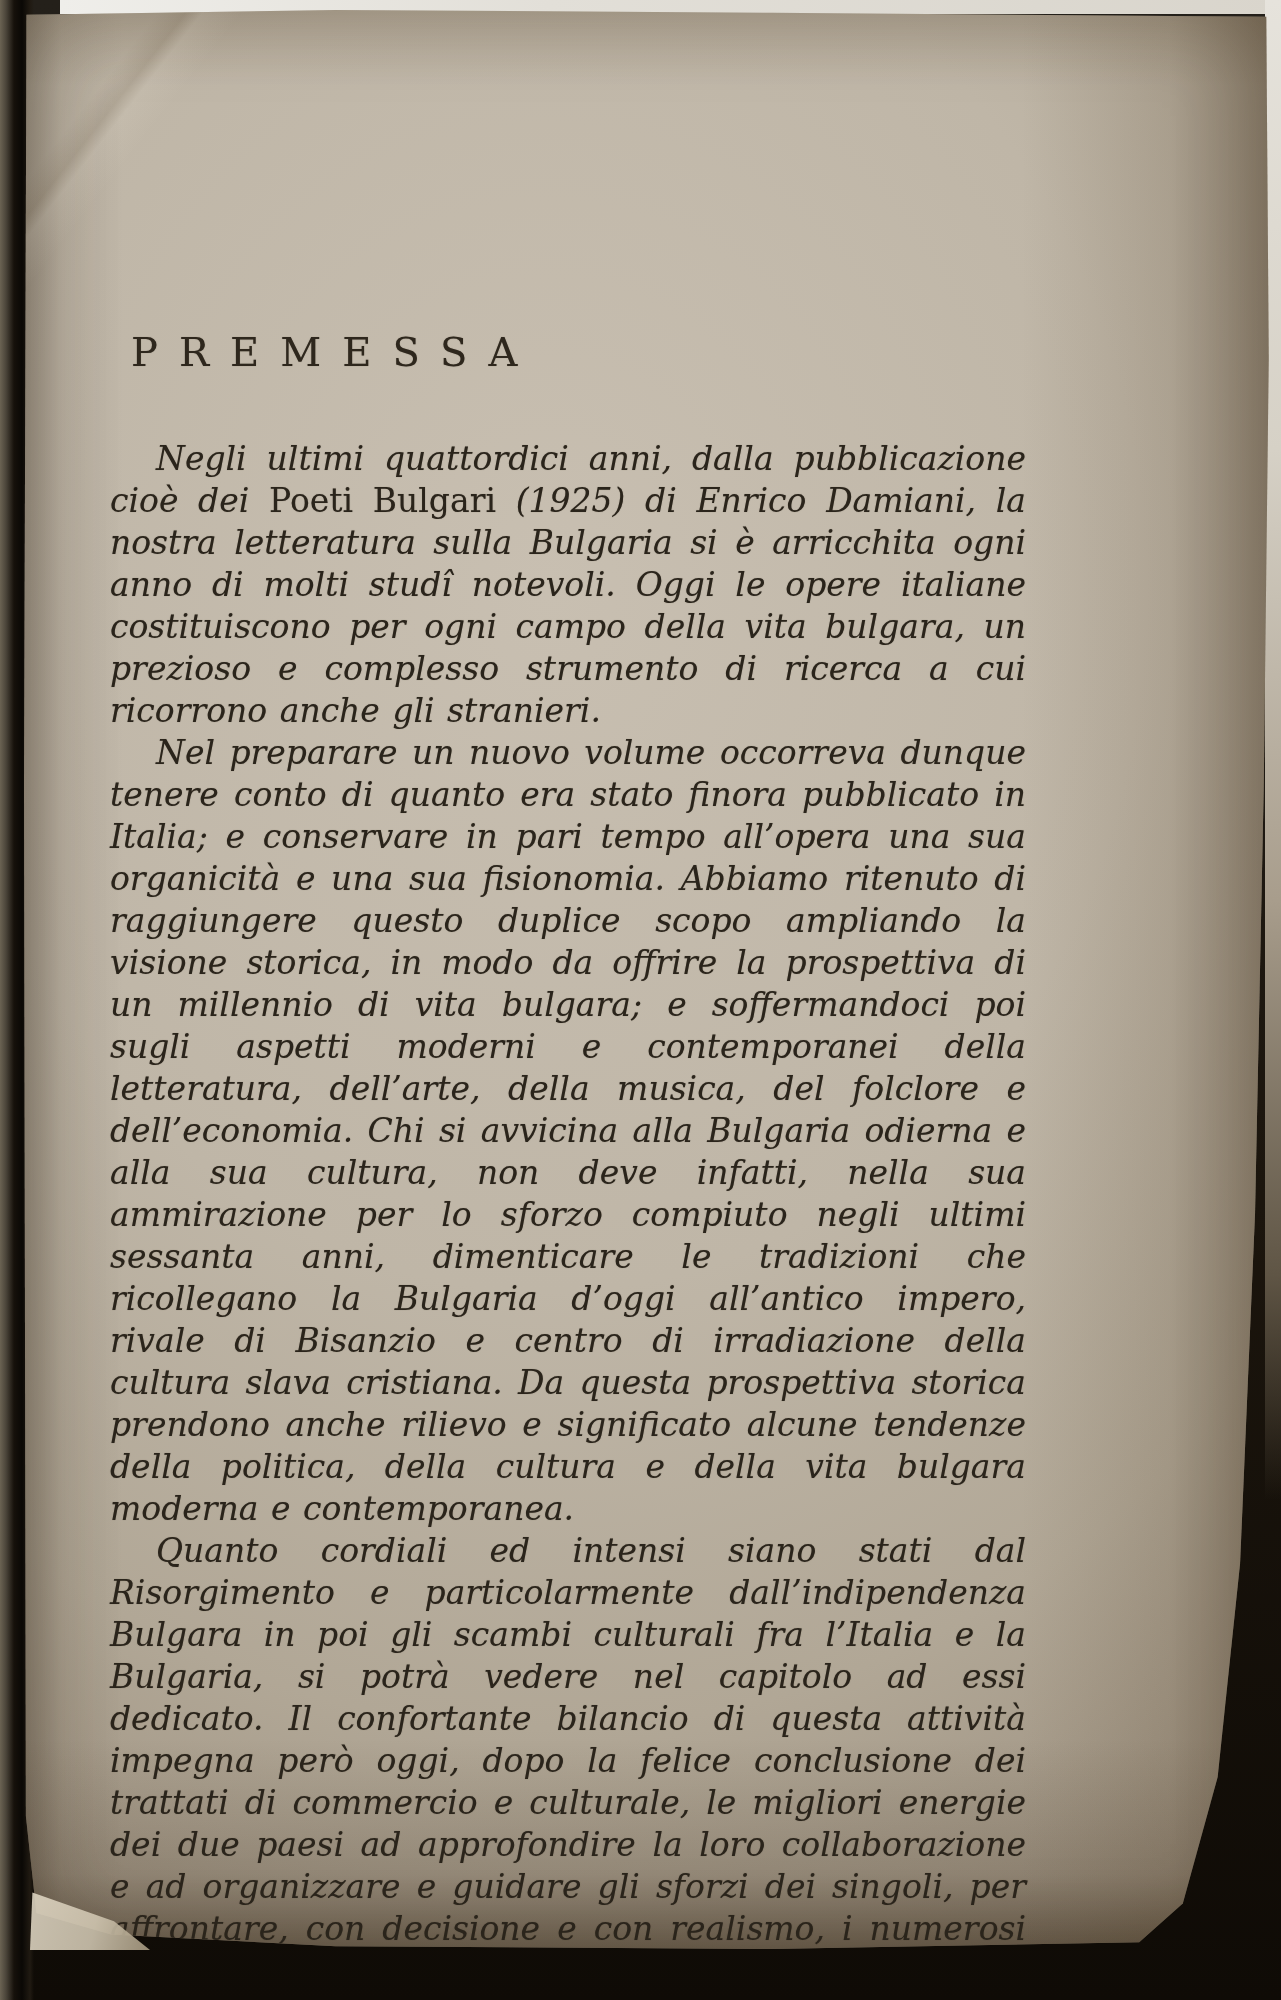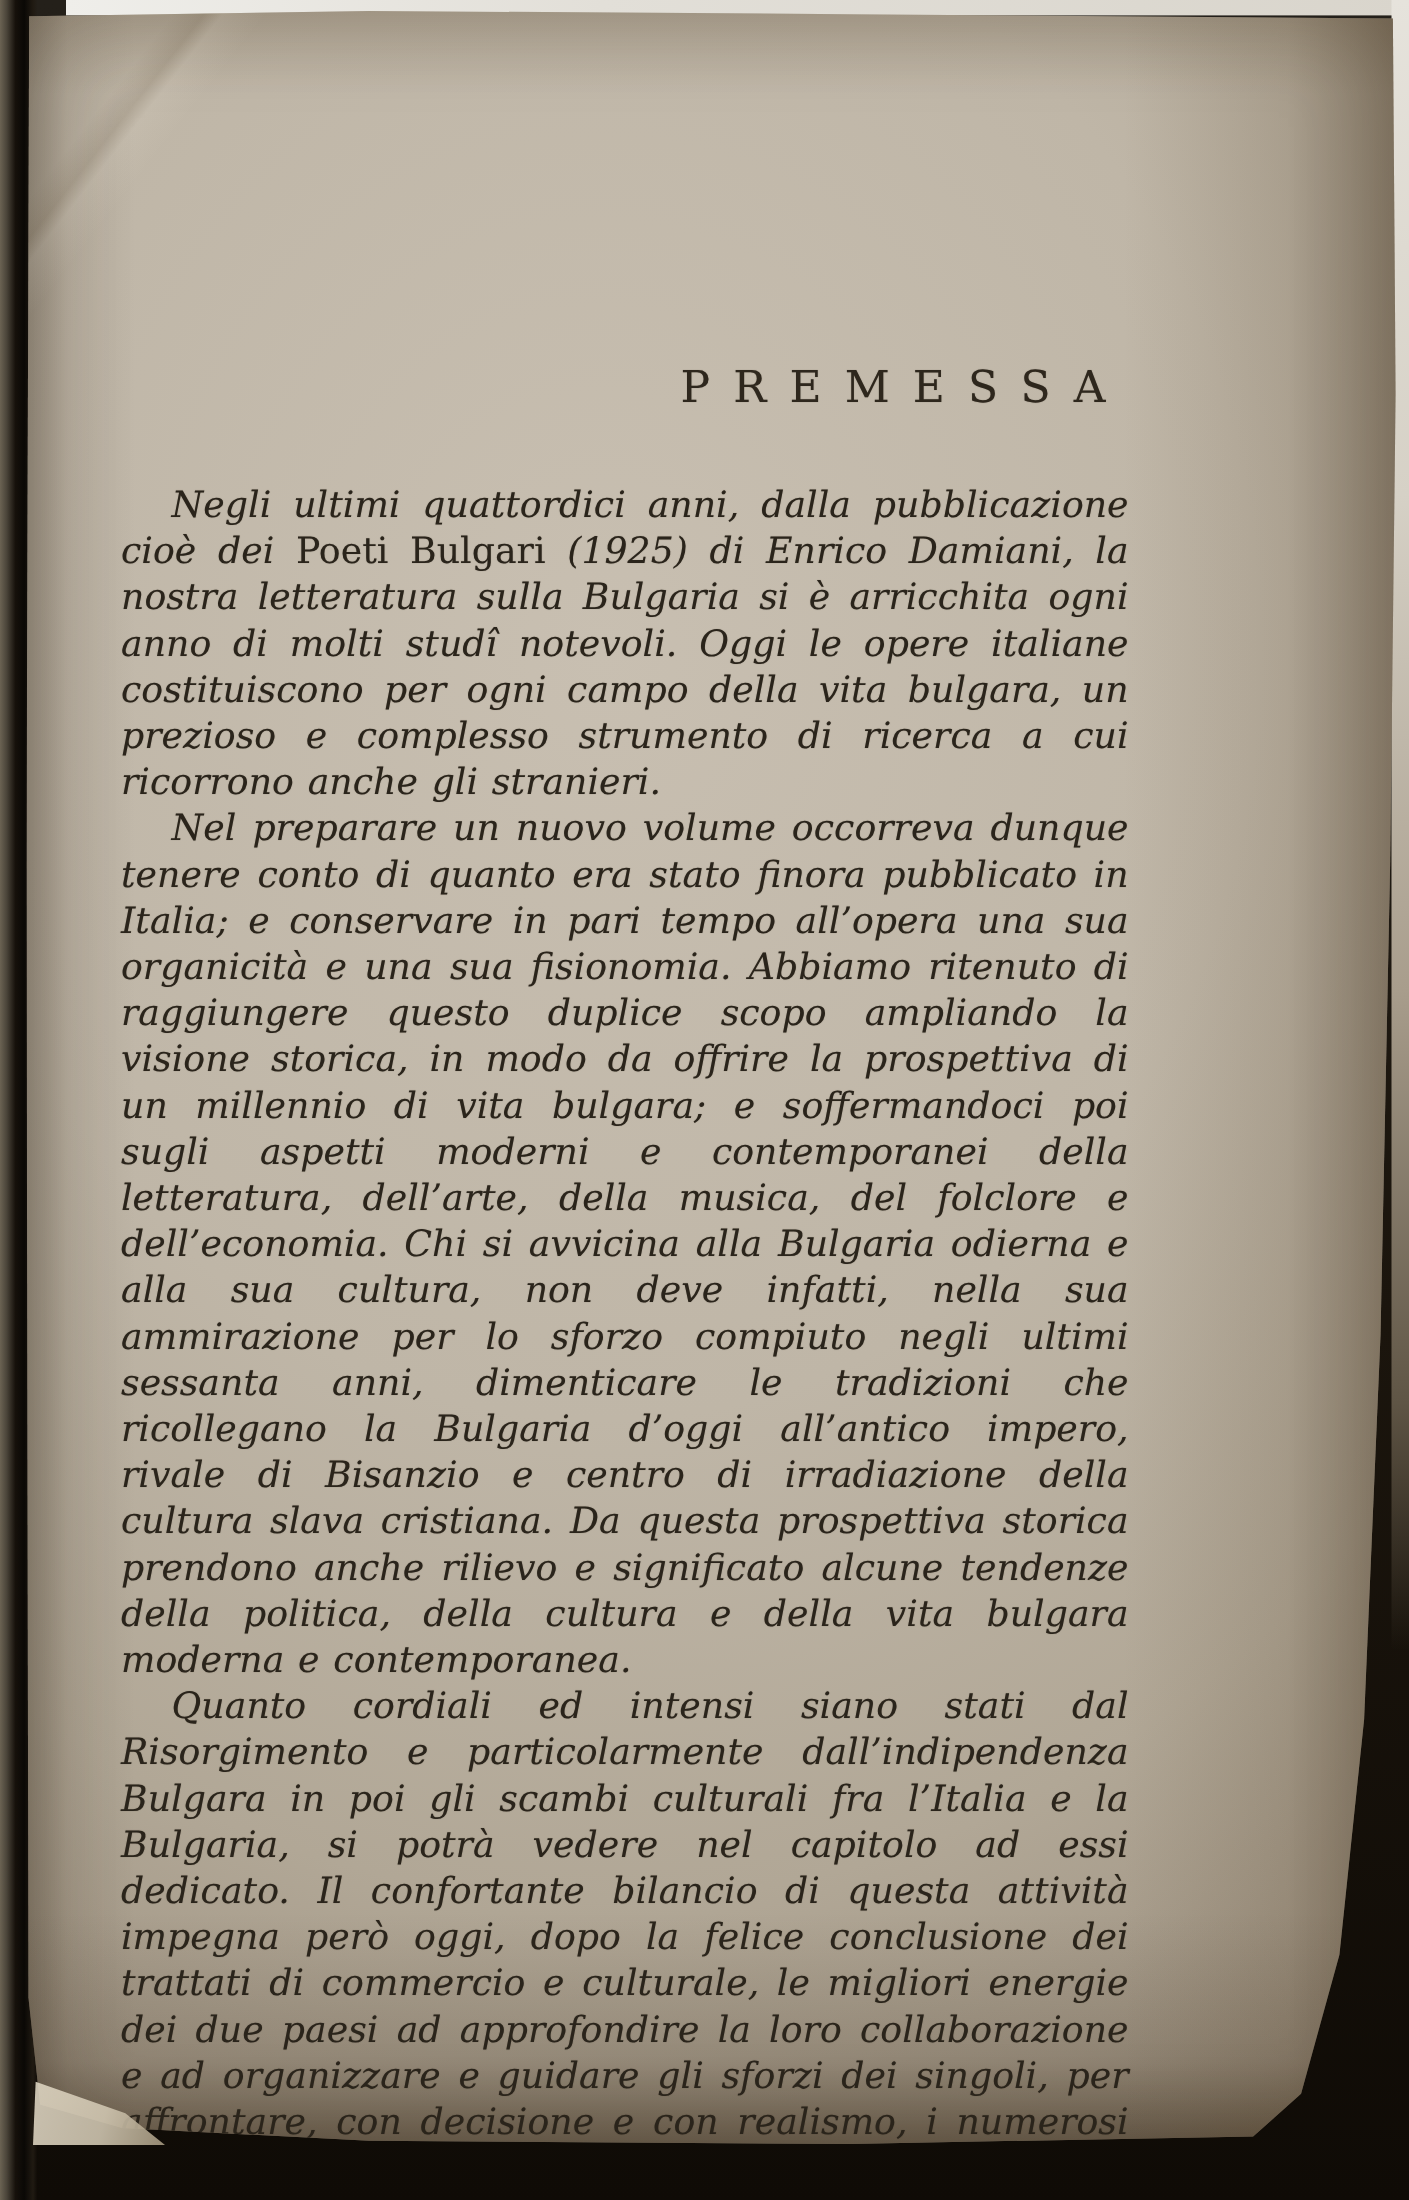--- a/index.html
+++ b/index.html
@@ -55,21 +55,21 @@
     clip-path:polygon(2% 10%,70% 55%,100% 100%,0% 100%);
     opacity:.9;
   }
   .textblock{
     position:absolute;left:86px;top:322px;width:916px;
     color:#2a241b;
     text-shadow:0 0 1px rgba(46,36,24,.35);
   }
   .title{
     font-size:40px;line-height:1.1;font-weight:400;
-    letter-spacing:21px;text-indent:21px;text-align:right;
+    letter-spacing:21px;text-indent:21px;text-align:left;
     margin:0 0 64px 0;color:#2e271d;
   }
   .body-para{
     margin:0;
     font-style:italic;
     font-size:33px;line-height:42px;
     text-align:justify;text-indent:46px;
     word-spacing:2px;
   }
   .body-para .roman{font-style:normal;}

